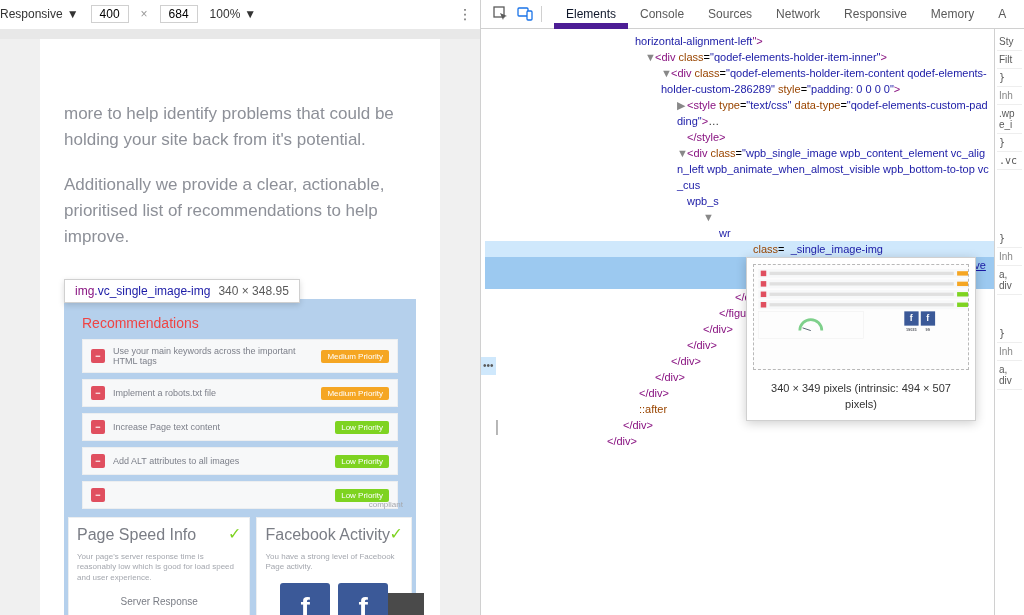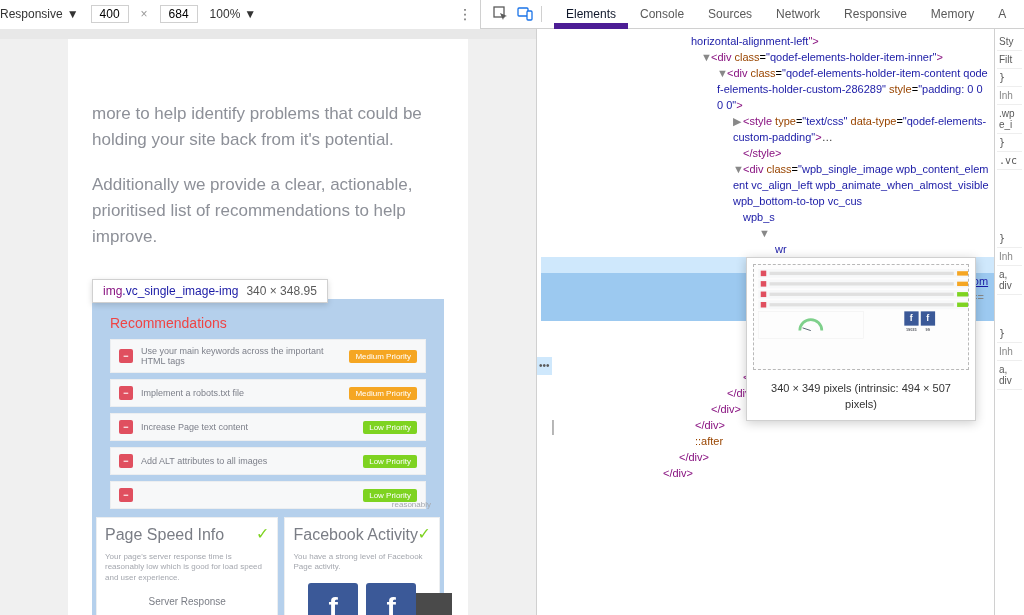--- a/index.html
+++ b/index.html
@@ -11,21 +11,21 @@
 .device-bar .x{color:#999}
 .kebab{margin-left:auto;margin-right:10px;color:#666;cursor:pointer;font-size:14px;letter-spacing:-2px}
 .devtools-bar{flex:1;height:29px;display:flex;align-items:center;gap:0;border-left:1px solid #d0d0d0;padding-left:8px}
 .devtools-bar .icon-btn{width:24px;height:24px;display:flex;align-items:center;justify-content:center;cursor:pointer;color:#5a5a5a}
 .devtools-bar .icon-btn.active{color:#1a73e8}
 .devtools-bar .tabs{display:flex;margin-left:8px}
 .devtools-bar .tab{padding:0 12px;height:29px;line-height:29px;font-size:12px;color:#5a5a5a;cursor:pointer}
 .devtools-bar .tab.active{color:#0f172a;border-bottom:6px solid #4c1d95}
 
 .main{display:flex;height:586px}
-.viewport-area{width:536px;background:#f0f0f0;position:relative;display:flex;justify-content:center}
+.viewport-area{width:480px;background:#f0f0f0;position:relative;display:flex;justify-content:center}
 .viewport-ruler{position:absolute;top:0;left:0;right:0;height:10px;background:#e8e8e8}
 .page-frame{width:400px;background:#fff;margin-top:10px;position:relative;overflow:hidden}
 .page-content{padding:0 24px;color:#7c7f89;font-family:"Segoe UI",sans-serif}
 .page-content .body-text{font-size:17px;line-height:1.55;color:#8d9098;margin-top:62px;font-weight:400}
 .page-content .body-text p{margin-bottom:18px}
 
 .img-overlay{position:absolute;top:260px;left:24px;width:352px;height:349px}
 .img-highlight{position:absolute;inset:0;background:rgba(120,170,220,0.55)}
 .img-tooltip{position:absolute;top:-20px;left:0;background:#fff;border:1px solid #d0d0d0;box-shadow:0 2px 6px rgba(0,0,0,0.15);padding:4px 10px;font-size:12px;display:flex;gap:8px;align-items:center;white-space:nowrap;z-index:5}
 .img-tooltip .sel{color:#881280}
@@ -197,21 +197,21 @@
                   <text x="20" y="35" font-size="6" fill="#999">0.6s</text>
                   <text x="42" y="16" font-size="6" fill="#999">1.2s</text>
                   <text x="68" y="16" font-size="6" fill="#999">1.8s</text>
                   <text x="92" y="35" font-size="6" fill="#999">2.4s</text>
                   <text x="100" y="68" font-size="6" fill="#999">3.0s</text>
                 </svg>
               </div>
             </div>
             <div class="fb-card">
               <span class="check">✓</span>
-              <span style="position:absolute;top:-18px;right:8px;font-size:8px;color:#a4a7ae">reasonably</span>
+              <span style="position:absolute;top:-18px;right:8px;font-size:8px;color:#a4a7ae">compliant</span>
               <div class="title">Facebook Activity</div>
               <div class="desc">You have a strong level of Facebook Page activity.</div>
               <div class="fb-stats">
                 <div>
                   <div class="fb-box">f</div>
 
                 </div>
                 <div>
                   <div class="fb-box">f</div>
 

